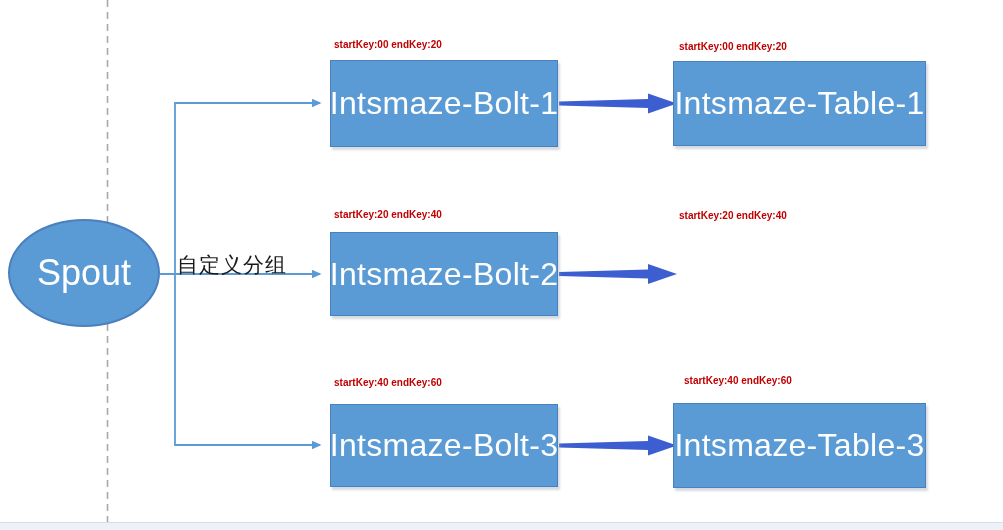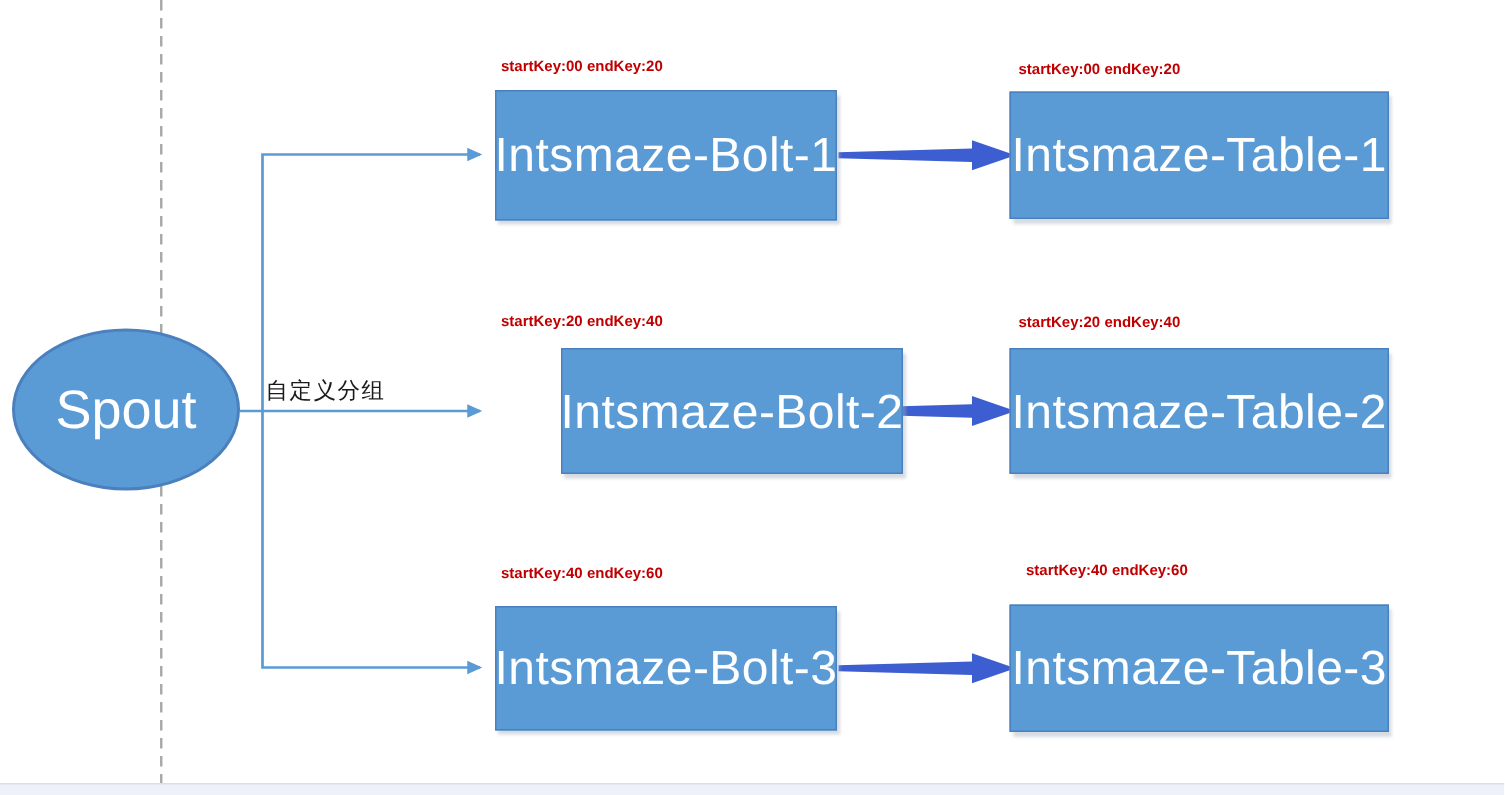--- a/index.html
+++ b/index.html
@@ -23,21 +23,21 @@
     position:absolute;left:8px;top:219px;width:152px;height:108px;border-radius:50%;
     background:var(--node_fill);border:2px solid var(--node_border);
     display:flex;align-items:center;justify-content:center;
     color:var(--node_text);font-size:36px;box-sizing:border-box;
   }
   .keylabel{
     position:absolute;color:var(--key_label);font-size:10px;font-weight:bold;
     white-space:nowrap;line-height:18px;
   }
   .cjk{
-    position:absolute;left:177px;top:251px;color:#1a1a1a;font-size:15px;
+    position:absolute;left:177px;top:251px;color:#1a1a1a;font-size:21px;
     white-space:nowrap;letter-spacing:1px;
   }
   .bottombar{
     position:absolute;left:0;top:522px;width:1003px;height:8px;
     background:var(--bottom_bar);border-top:1px solid var(--bottom_bar_border);
     box-sizing:border-box;
   }
 </style>
 </head>
 <body>
@@ -65,23 +65,22 @@
   <div class="spout">Spout</div>
 
   <div class="cjk">自定义分组</div>
 
   <div class="keylabel" style="left:334px;top:36px;">startKey:00 endKey:20</div>
   <div class="node" style="left:330px;top:60px;width:228px;height:87px;">Intsmaze-Bolt-1</div>
   <div class="keylabel" style="left:679px;top:38px;">startKey:00 endKey:20</div>
   <div class="node" style="left:673px;top:61px;width:253px;height:85px;">Intsmaze-Table-1</div>
 
   <div class="keylabel" style="left:334px;top:206px;">startKey:20 endKey:40</div>
-  <div class="node" style="left:330px;top:232px;width:228px;height:84px;margin-left:44px;">Intsmaze-Bolt-2</div>
+  <div class="node" style="left:330px;top:232px;width:228px;height:84px;">Intsmaze-Bolt-2</div>
   <div class="keylabel" style="left:679px;top:207px;">startKey:20 endKey:40</div>
-  <div class="node" style="left:673px;top:232px;width:253px;height:84px;">Intsmaze-Table-2</div>
 
   <div class="keylabel" style="left:334px;top:374px;">startKey:40 endKey:60</div>
   <div class="node" style="left:330px;top:404px;width:228px;height:83px;">Intsmaze-Bolt-3</div>
   <div class="keylabel" style="left:684px;top:372px;">startKey:40 endKey:60</div>
   <div class="node" style="left:673px;top:403px;width:253px;height:85px;">Intsmaze-Table-3</div>
 
   <div class="bottombar"></div>
 
 </div>
 

